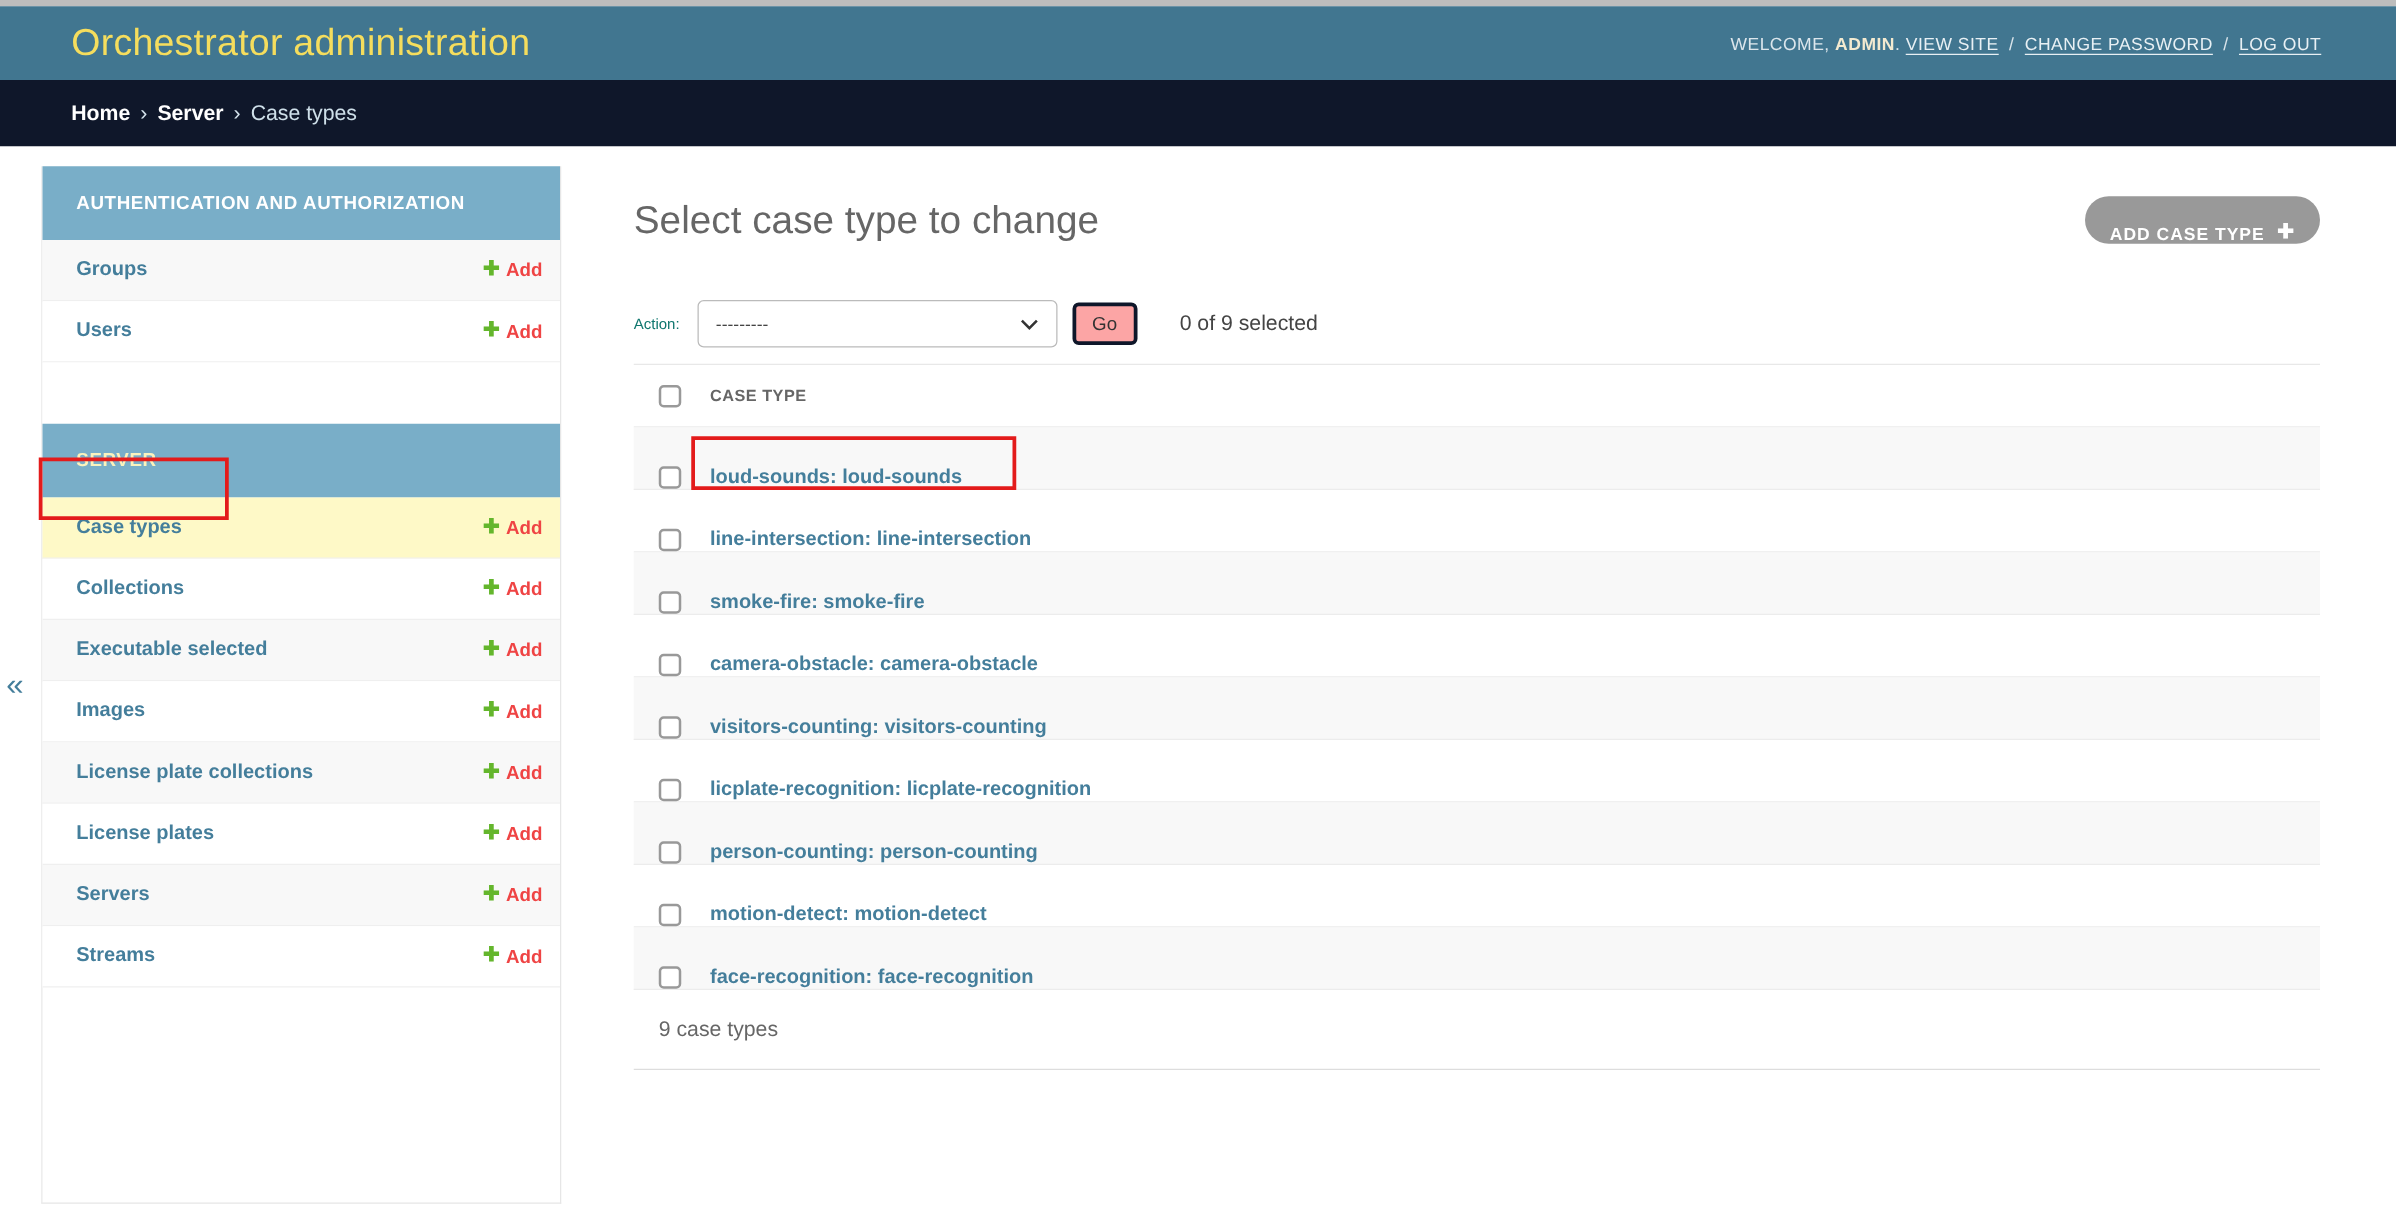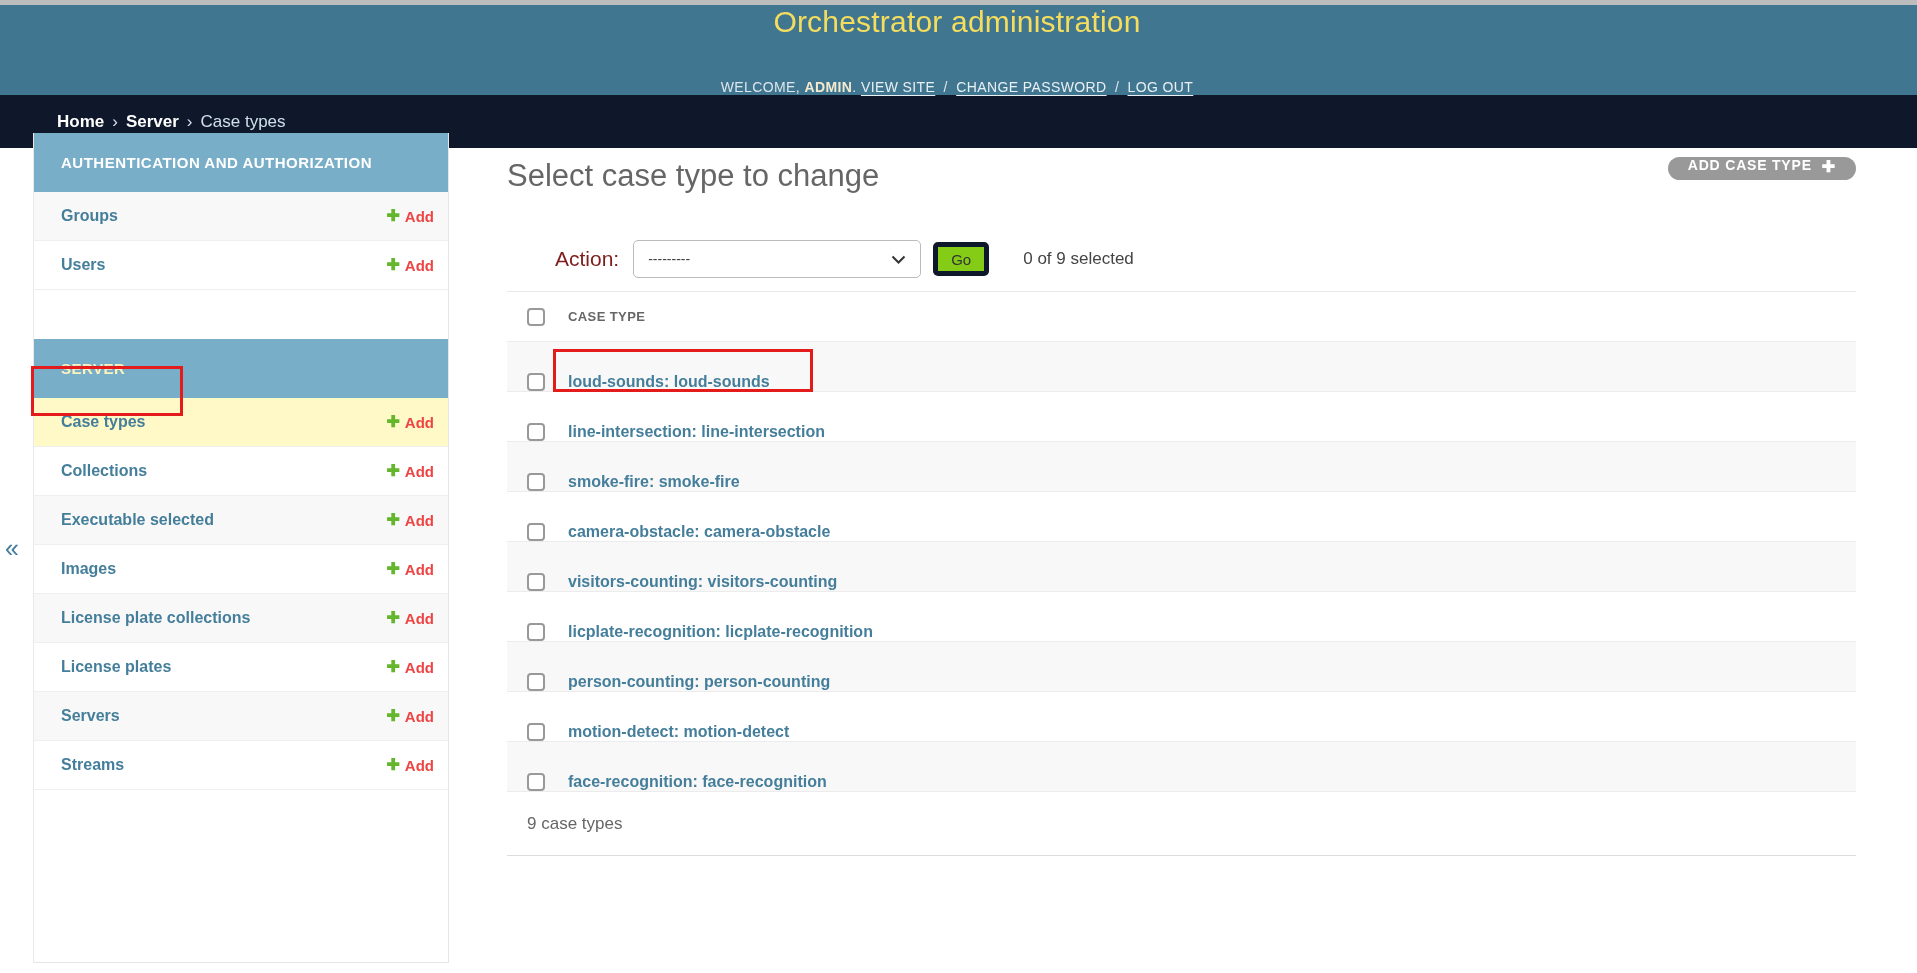--- a/index.html
+++ b/index.html
@@ -10,24 +10,23 @@
     position: relative;
     overflow: hidden;
   }
   a { text-decoration: none; cursor: pointer; }
 
   
   .top-strip { height: 5px; background: #bdbdbd; }
 
   
   .header {
-    height: 90px; background: #417690;
+    height: 59px; background: #417690;
     display: flex; align-items: center; justify-content: space-between;
     padding: 0 60px 0 57px;
-    flex-direction: column;
   }
   .site-title { font-size: 30px; font-weight: 400; color: #f5dd5d; letter-spacing: 0.2px; }
   .user-tools { font-size: 14px; color: #dce6ec; letter-spacing: 0.4px; }
   .user-tools .username { font-weight: bold; color: #f3ead0; margin-top: 47px; }
   .user-tools a { color: #e8f0f4; text-decoration: underline; text-underline-offset: 3px; }
   .user-tools .sep { margin: 0 4px; color: #dce6ec; }
 
   
   .breadcrumbs {
     height: 53px; background: #0f172a;
@@ -70,43 +69,43 @@
   .add-link .plus { color: #64b62c; font-size: 16px; font-weight: bold; line-height: 1; }
   .add-link .add-text { font-size: 15px; color: #ef4444; font-weight: bold; }
 
   
   .main {
     position: absolute; left: 507px; top: 128px; width: 1349px;
   }
   .page-title { margin-top: 30px; font-size: 31px; font-weight: 400; color: #666666; }
   .object-tools {
     position: absolute; right: 0; top: 29px;
-    height: 23px; padding: 0 20px;
+    height: 38px; padding: 0 20px;
     background: #999999; border-radius: 19px;
-    display: flex; align-items: flex-start; gap: 10px;
+    display: flex; align-items: flex-end; gap: 10px;
     color: #ffffff; font-size: 14px; font-weight: bold; letter-spacing: 0.8px;
     cursor: pointer; border: none;
   }
   .object-tools .btn-plus { font-size: 16px; font-weight: bold; }
 
   .actions {
     margin-top: 46px; height: 38px;
     display: flex; align-items: center;
   }
-  .actions .action-label { font-size: 21px; color: #7f1d1d; margin-right: 14px; margin-left: 48px; }
+  .actions .action-label { font-size: 12px; color: #0f766e; margin-right: 14px; }
   .action-select {
     width: 288px; height: 38px;
     border: 1px solid #bbbbbb; border-radius: 5px;
     display: flex; align-items: center; justify-content: space-between;
     padding: 0 14px; font-size: 14px; color: #444444; cursor: pointer;
     background: #ffffff;
   }
   .go-button {
     margin-left: 12px; height: 34px; padding: 0 13px;
-    background: #84cc16; border: 5px solid #0f172a; border-radius: 5px;
+    background: #fca5a5; border: 3px solid #0f172a; border-radius: 5px;
     font-size: 15px; color: #333333; cursor: pointer;
     font-family: "Liberation Sans", sans-serif;
     text-align: right;
   }
   .action-counter { margin-left: 34px; font-size: 17px; color: #444444; }
 
   .results { margin-top: 13px; border-top: 1px solid #e8e8e8; }
   .thead { height: 50px; display: flex; align-items: center; border-bottom: 1px solid #ececec; }
   .cb-cell { width: 61px; padding-left: 20px; display: flex; align-items: center; }
   .checkbox {

